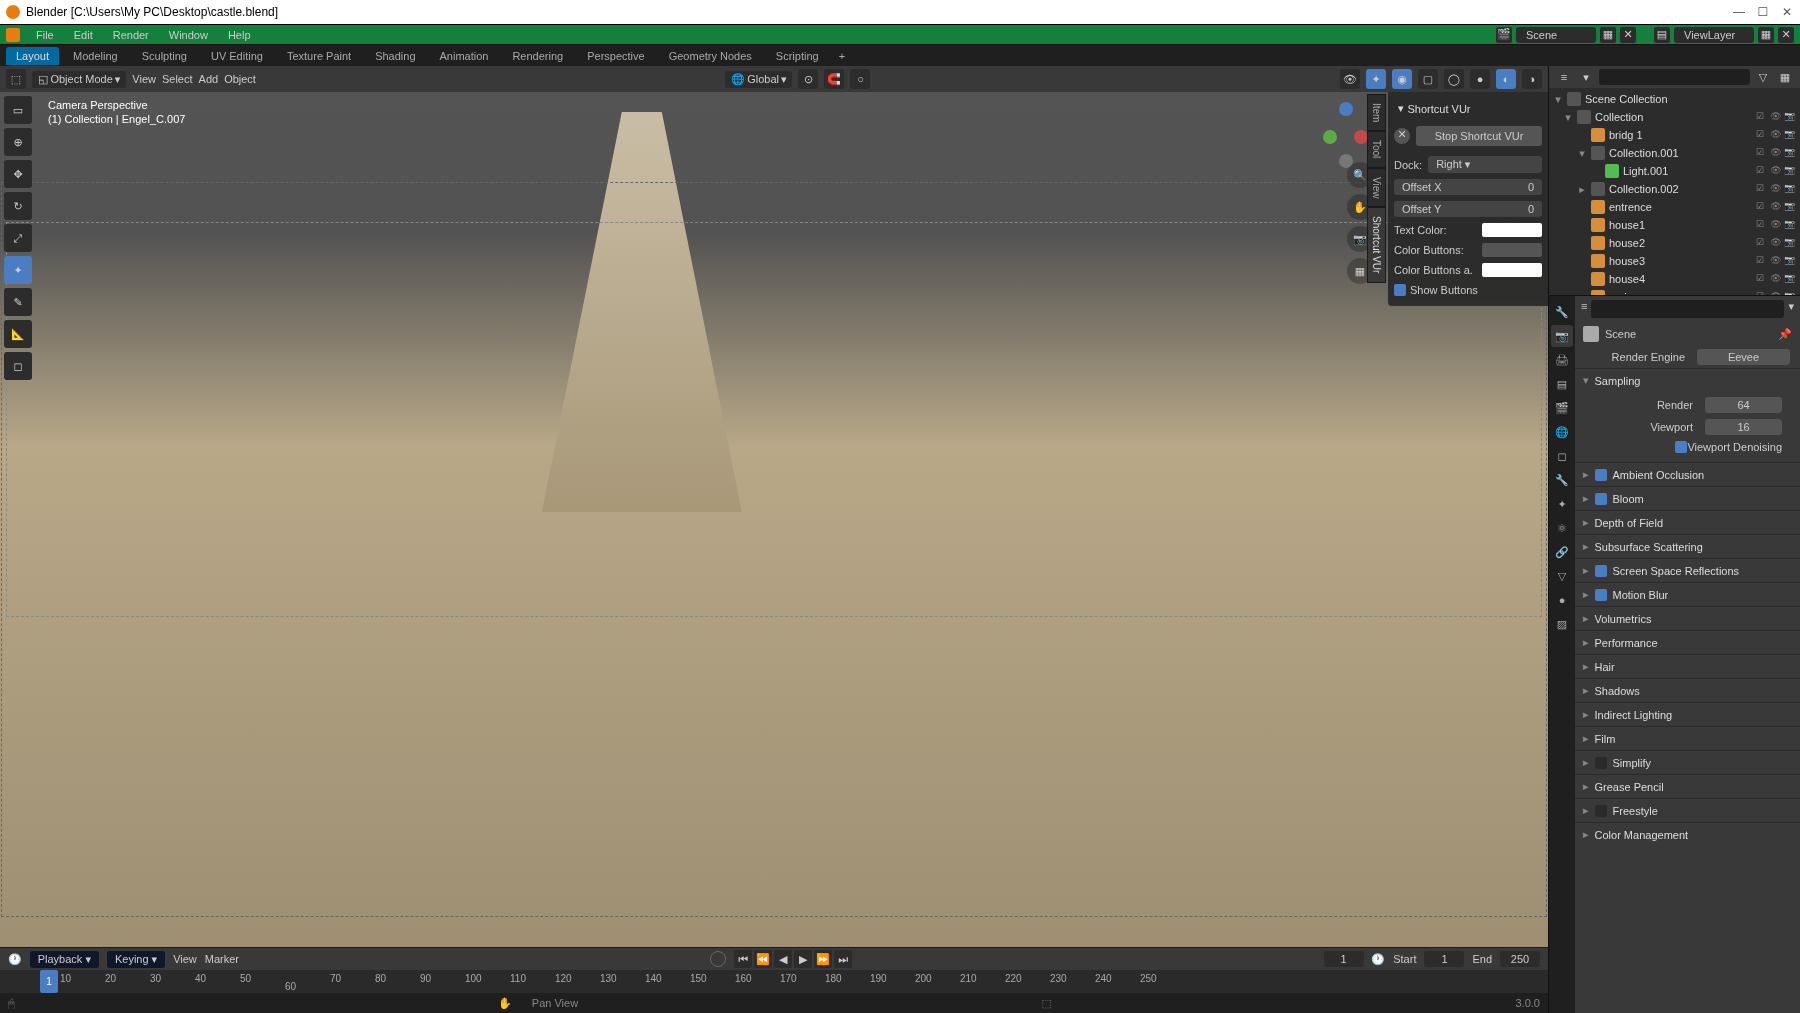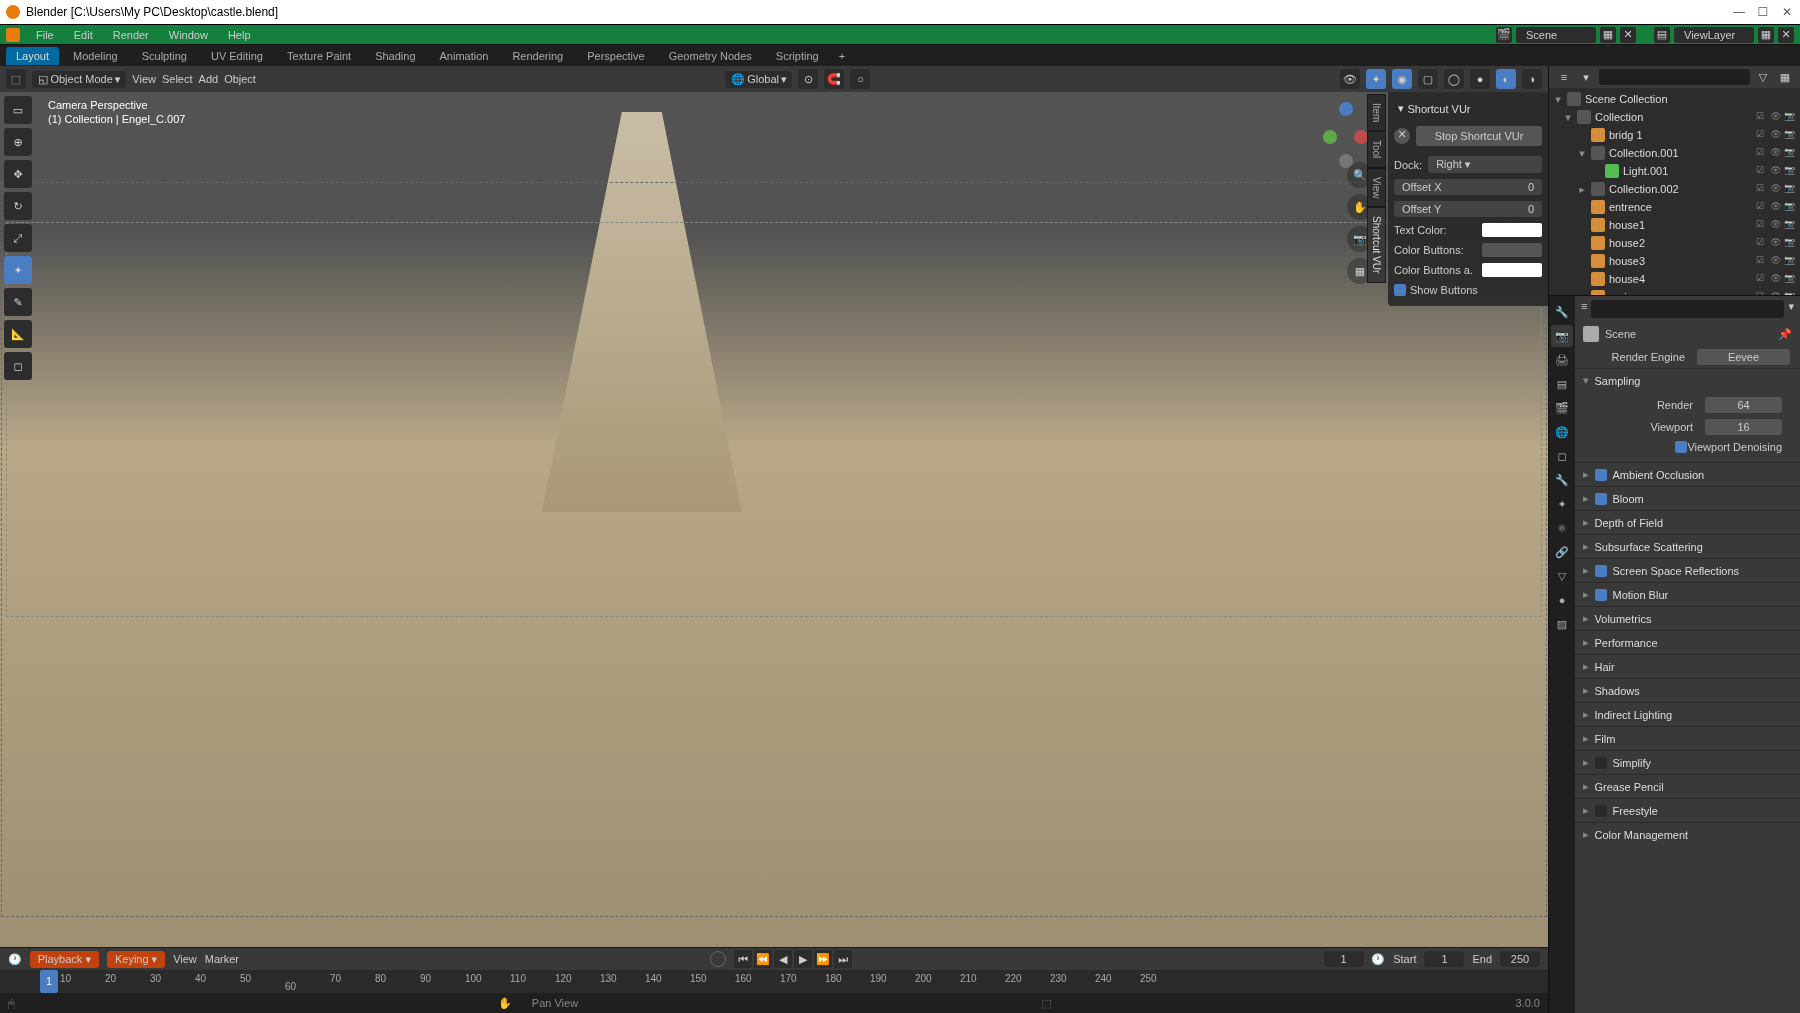--- a/index.html
+++ b/index.html
@@ -51,21 +51,21 @@
 .panel-right-in .swatch { width:60px; height:14px; border-radius:2px;}
 .panel-right-in .cb { display:flex; align-items:center; gap:4px; padding:4px 0;}
 .panel-right-in .cbx { width:12px; height:12px; background:#4a7dc1; border-radius:2px;}
 .sidetabs { position:absolute; right:162px; top:2px; display:flex; flex-direction:column;}
 .sidetabs .stab { writing-mode:vertical-rl; padding:8px 3px; background:#2c2c2c; font-size:10px; border:1px solid #1a1a1a; color:#aaa;}
 .sidetabs .stab.active { background:#393939; color:#ddd;}
 .castle { position:absolute; left:0; right:0; bottom:0; top:140px; background: linear-gradient(180deg, transparent 0%, #b8a888 30%, #9e8f73 100%);}
 .castle::before { content:''; position:absolute; left:35%; top:-120px; width:200px; height:400px; background:linear-gradient(180deg,#c9bda5 0%, #a89878 100%); clip-path:polygon(40% 0, 60% 0, 100% 100%, 0 100%);}
 .timeline { height:46px; background:#393939; border-top:1px solid #1a1a1a; display:flex; flex-direction:column;}
 .timeline-hdr { height:22px; display:flex; align-items:center; gap:8px; padding:0 8px;}
-.timeline-hdr .grp{ background:#c2410c; padding:2px 8px; border-radius:3px;}
+.timeline-hdr .grp{ background:#0f172a; padding:2px 8px; border-radius:3px;}
 .timeline-hdr .spacer{flex:1;}
 .timeline-hdr .playctl { display:flex; gap:2px;}
 .timeline-hdr .playctl .pc{ width:18px; height:18px; background:#2c2c2c; display:flex;align-items:center;justify-content:center; border-radius:2px;}
 .timeline-hdr .numf { background:#2c2c2c; padding:2px 10px; border-radius:3px; min-width:40px; text-align:center;}
 .timeline-ruler { flex:1; background:#2a2a2a; position:relative; display:flex; align-items:center;}
 .timeline-ruler .mk { position:absolute; font-size:10px; color:#aaa; top:3px;}
 .timeline-ruler .cursor { position:absolute; left:40px; top:0; bottom:0; width:18px; background:#4a7dc1; border-radius:2px; display:flex; align-items:center; justify-content:center; color:#fff; font-size:10px;}
 .statusbar { height:20px; background:#1f1f1f; display:flex; align-items:center; padding:0 8px; justify-content:space-between; color:#888;}
 .statusbar .sgrp{display:flex; gap:20px; align-items:center;}
 .rightcol { width:252px; display:flex; flex-direction:column; background:#2c2c2c; border-left:1px solid #111;}

